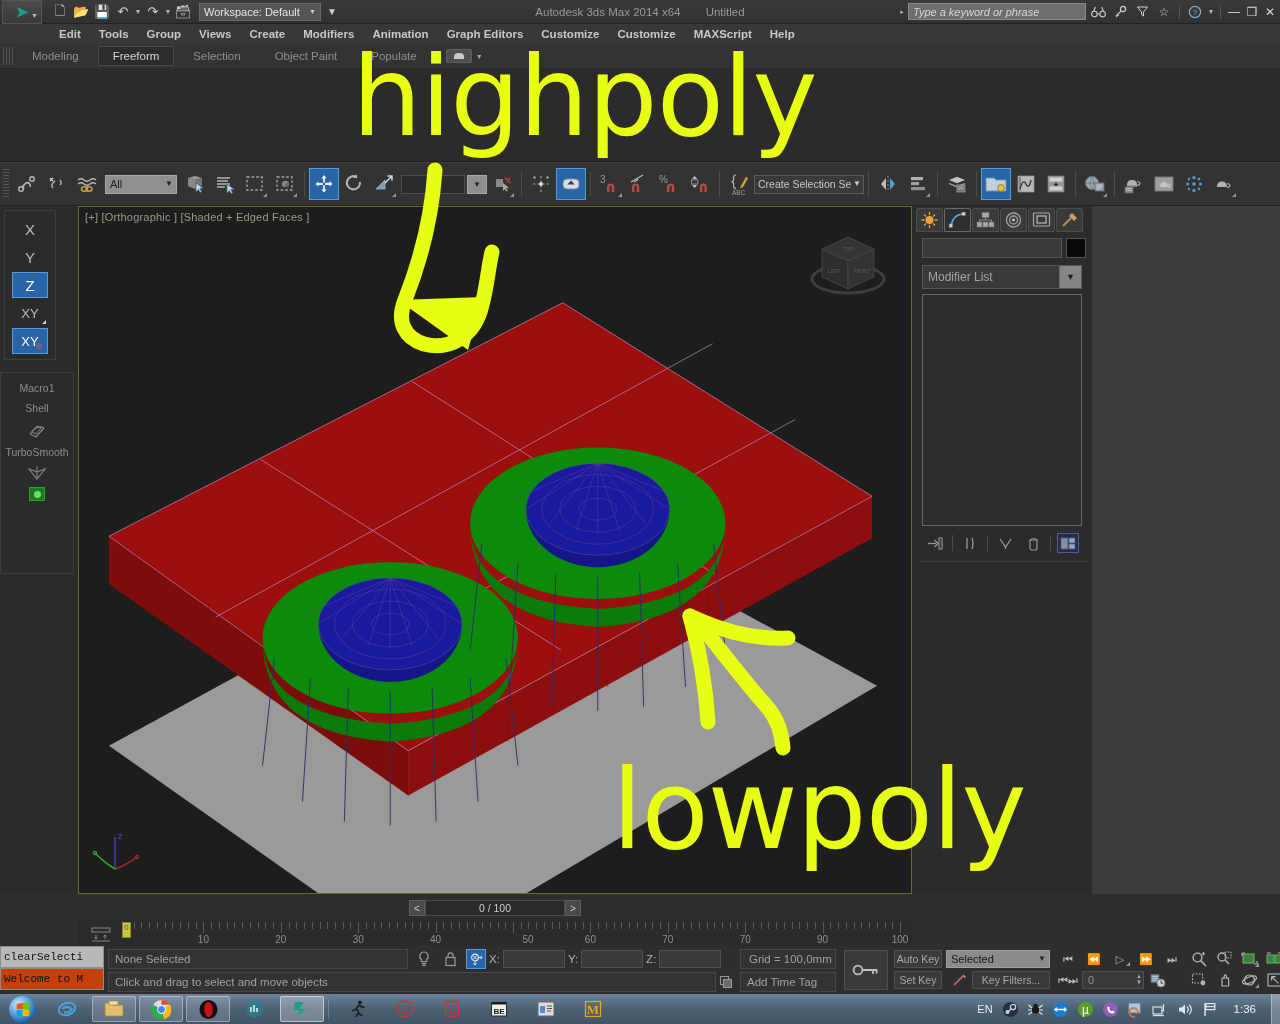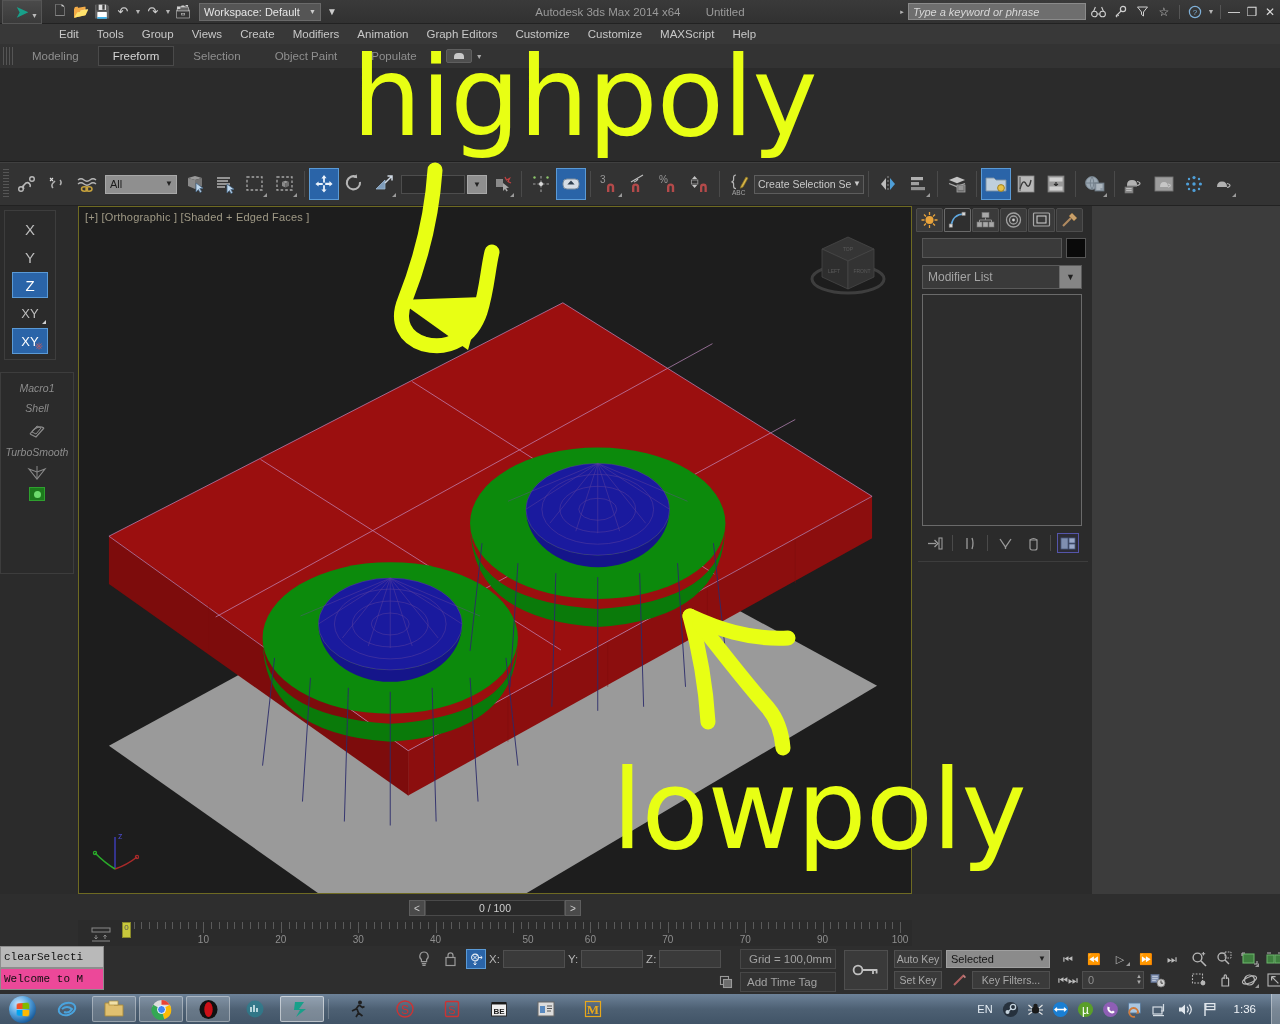--- a/index.html
+++ b/index.html
@@ -60,21 +60,21 @@
   }
   .ticon { width:20px; height:20px; display:flex;align-items:center;justify-content:center;
           color:#cfcfcf; font-size: 12px;}
   .wctl { width: 16px; height:20px; display:flex;align-items:center;justify-content:center;
           color:#dcdcdc; font-size: 12px; }
   .tsep { width:1px; height:14px; background:#555; margin:0 3px;}
 
   
   .menubar {
     position:absolute; left:0; top:24px; width:1280px; height:20px;
-    background:#383838; display:flex; align-items:center; padding-left: 50px;
+    background:#383838; display:flex; align-items:center; padding-left: 50px; font-weight: bold;
   }
   .menuitem { color:#c8c8c8; font-size:11.5px; padding: 2px 9px; }
 
   
   .ribbontabs {
     position:absolute; left:0; top:44px; width:1280px; height:24px;
     background:#333; display:flex; align-items:center;
   }
   .rgrip { width: 10px; height: 18px; margin-left:3px;
            background: repeating-linear-gradient(90deg,#555 0 1px, transparent 1px 3px);}
@@ -136,21 +136,21 @@
   .axisbtn.on { background:#2a64a8; border:1px solid #5a9ad6; color:#fff; }
   .axisbtn.small { font-size: 13px; }
   .axisbtn .cornr { position:absolute; right:1px; bottom:1px; width:0;height:0;
     border-left:4px solid transparent; border-bottom:4px solid #d0d0d0;}
   .axisbtn .mag { position:absolute; right:4px; bottom:1px; color:#d05a5a; font-size:10px;}
   .macropanel {
     margin-top: 12px; width: 74px; height: 202px;
     border:1px solid #3d3d3d; background:#2b2b2b;
     display:flex; flex-direction:column; align-items:center; padding-top: 6px; gap: 2px;
   }
-  .macrolabel { color:#8d8d8d; font-size:10.5px; margin: 3px 16px; font-style: italic; }
+  .macrolabel { color:#8d8d8d; font-size:10.5px; margin: 3px 16px; }
   .macroicon { width:26px; height:22px; display:flex;align-items:center;justify-content:center;
                color:#8a8a8a; font-size:15px;}
   .greenchip { width:16px;height:14px;background:#1c7a1c;border:1px solid #2ea02e;
                display:flex;align-items:center;justify-content:center;}
   .greenchip i { width:7px;height:7px;border-radius:50%;background:#6cdc6c; display:block;}
 
   
   .viewport {
     position:absolute; left:78px; top:206px; width:834px; height:688px;
     background:#1d1d1d; border:1px solid #6e6a22; overflow:hidden;
@@ -211,21 +211,21 @@
   .rtick { position:absolute; top:0; width:1px; background:#5a5a5a;}
   .rnum { position:absolute; top:12px; color:#8f8f8f; font-size:10px; transform:translateX(-50%);}
   .playhead { position:absolute; top:0; width:9px; height:16px; background:#c8c83c;
               border:1px solid #8a8a2a; color:#555; font-size:8px; text-align:center;}
 
   
   .listener { position:absolute; left:0; top:946px; width:104px; height:48px; }
   .lrow { width:104px; height:22px; background:#b9b9b9; border:1px solid #8d8d8d;
           color:#111; font-family:"Liberation Mono", monospace; font-size:11px;
           display:flex;align-items:center; padding-left:3px; overflow:hidden; white-space:nowrap;}
-  .lrow.second { background:#ec4899;text-align:right; }
+  .lrow.second { background:#c2410c;text-align:right; }
 
   
   .statusbar { position:absolute; left:104px; top:946px; width:1176px; height:48px; background:#2e2e2e;}
   .selinfo { position:absolute; left:4px; top:3px; width:300px; height:20px;
              background:#333; border:1px solid #474747; color:#a0a0a0; font-size:11.5px;
              display:flex;align-items:center;padding-left:6px;}
   .prompt { position:absolute; left:4px; top:26px; width:608px; height:20px;
             background:#333; border:1px solid #474747; color:#a0a0a0; font-size:11.5px;
             display:flex;align-items:center;padding-left:6px;}
   .sbicon { position:absolute; color:#9a9a9a; font-size:13px;
@@ -1010,20 +1010,22 @@
         <div class="playhead" style="left: -4px;">0</div>
       </div>
   </div>
 
   <div class="listener">
     <div class="lrow">clearSelecti</div>
     <div class="lrow second">Welcome to M</div>
   </div>
 
   <div class="statusbar">
+    <div class="selinfo">None Selected</div>
+    <div class="prompt">Click and drag to select and move objects</div>
 
     <div class="sbicon" style="left:310px; top:3px; width:20px; height:20px;">
       <svg width="14" height="16" viewBox="0 0 14 16">
           <path d="M7 1 a4.2 4.2 0 0 1 2.6 7.5 v2.2 h-5.2 V8.5 A4.2 4.2 0 0 1 7 1Z" fill="none" stroke="#9a9a9a" stroke-width="1.2"></path>
           <path d="M4.8 12.6 h4.4 M5.4 14.4 h3.2" stroke="#9a9a9a" stroke-width="1.2"></path>
         </svg>
     </div>
     <div class="sbicon" style="left:336px; top:3px; width:20px; height:20px;">
       <svg width="13" height="16" viewBox="0 0 13 16">
           <rect x="2" y="6.5" width="9" height="8" fill="none" stroke="#9a9a9a" stroke-width="1.2"></rect>

